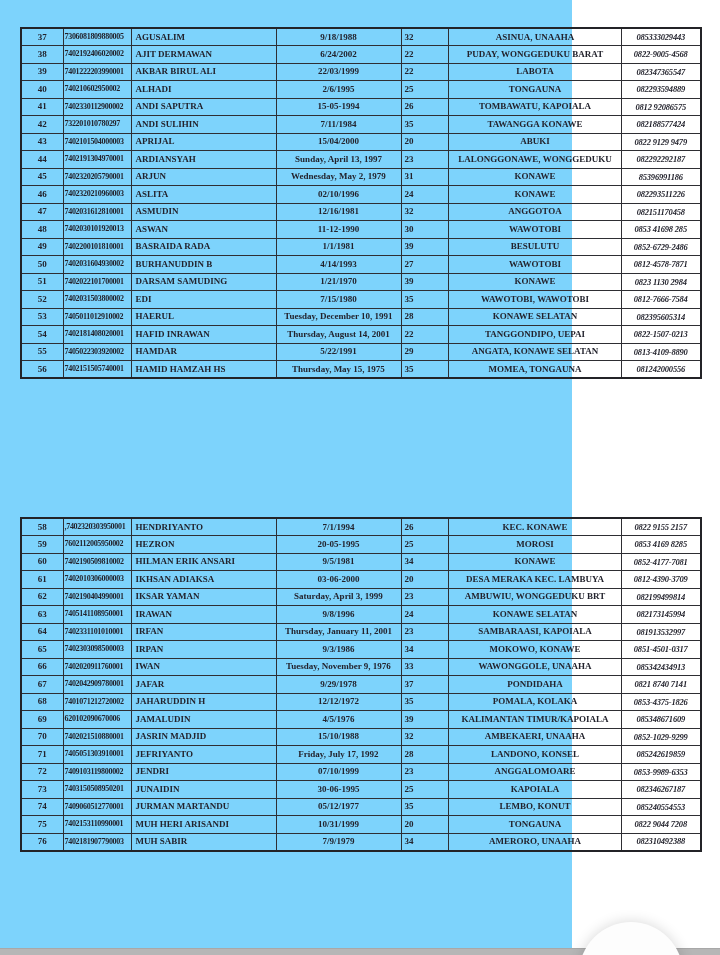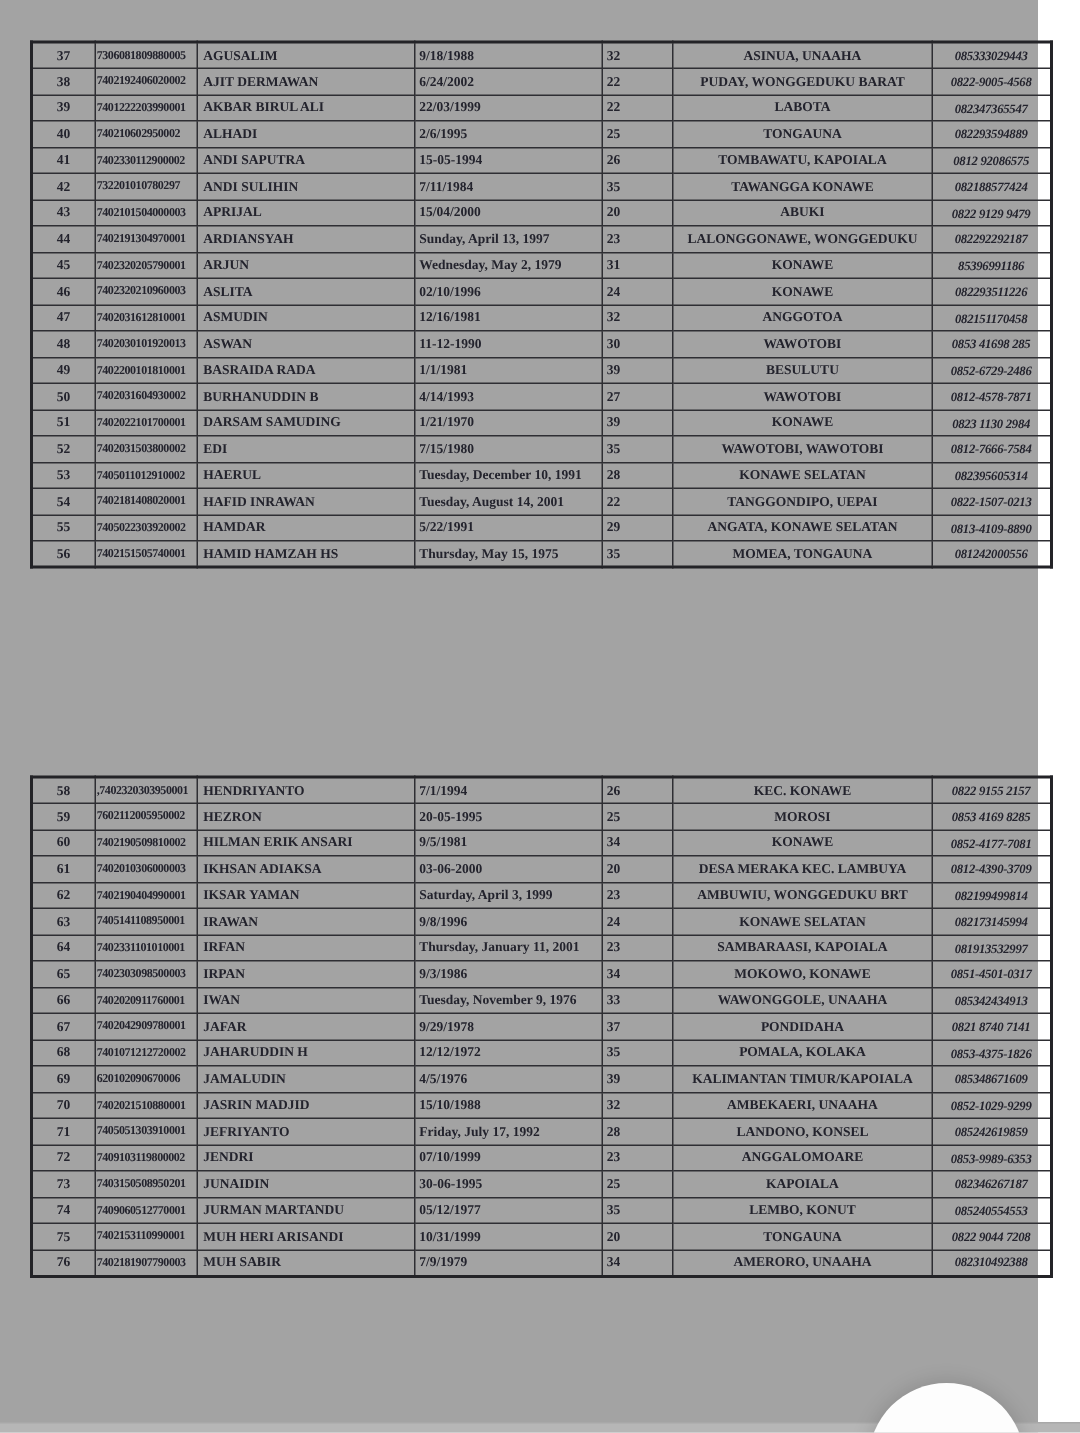--- a/index.html
+++ b/index.html
@@ -5,22 +5,22 @@
   * { box-sizing: border-box; }
   html, body {
     margin: 0; padding: 0;
     width: 720px; height: 955px;
     background: #ffffff;
     overflow: hidden;
     font-family: "Liberation Serif", serif;
   }
   .page {
     position: relative;
-    width: 692px; height: 955px;
-    background: #a3a3a3;
+    width: 572px; height: 955px;
+    background: #7dd3fc;
   }
   table.data-table {
     position: absolute;
     left: 20px;
     width: 680px;
     border-collapse: collapse;
     table-layout: fixed;
     border: 2.5px solid #232327;
   }
   table.table-1 { top: 27px; }
@@ -33,21 +33,21 @@
     font-size: 9px;
     color: #23232d;
     white-space: nowrap;
     overflow: hidden;
     line-height: 1;
     vertical-align: middle;
   }
   .col-no    { text-align: center; }
   .col-id    { text-align: left; font-size: 8px; letter-spacing: -0.3px; padding: 0 1px; }
   .col-name  { text-align: left; padding-left: 4px; }
-  .col-date  { }
+  .col-date  { text-align: center; }
   .col-age   { text-align: left; margin-top: 33px; }
   .col-loc   { text-align: center; padding-left: 4px; }
   .col-phone { text-align: center; font-size: 8.5px; letter-spacing: -0.2px; font-style: italic; }
   .bottom-bar {
     position: absolute;
     left: 0; bottom: 0;
     width: 720px; height: 7px;
     background: #b6b6b6;
     border-top: 1px solid #a8a8a8;
     z-index: 2;
@@ -228,21 +228,21 @@
           <td class="col-name">HAERUL</td>
           <td class="col-date">Tuesday, December 10, 1991</td>
           <td class="col-age">28</td>
           <td class="col-loc">KONAWE SELATAN</td>
           <td class="col-phone">082395605314</td>
         </tr>
         <tr>
           <td class="col-no">54</td>
           <td class="col-id">7402181408020001</td>
           <td class="col-name">HAFID INRAWAN</td>
-          <td class="col-date">Tuesday, August 14, 2001</td>
+          <td class="col-date">Thursday, August 14, 2001</td>
           <td class="col-age">22</td>
           <td class="col-loc">TANGGONDIPO, UEPAI</td>
           <td class="col-phone">0822-1507-0213</td>
         </tr>
         <tr>
           <td class="col-no">55</td>
           <td class="col-id">7405022303920002</td>
           <td class="col-name">HAMDAR</td>
           <td class="col-date">5/22/1991</td>
           <td class="col-age">29</td>

